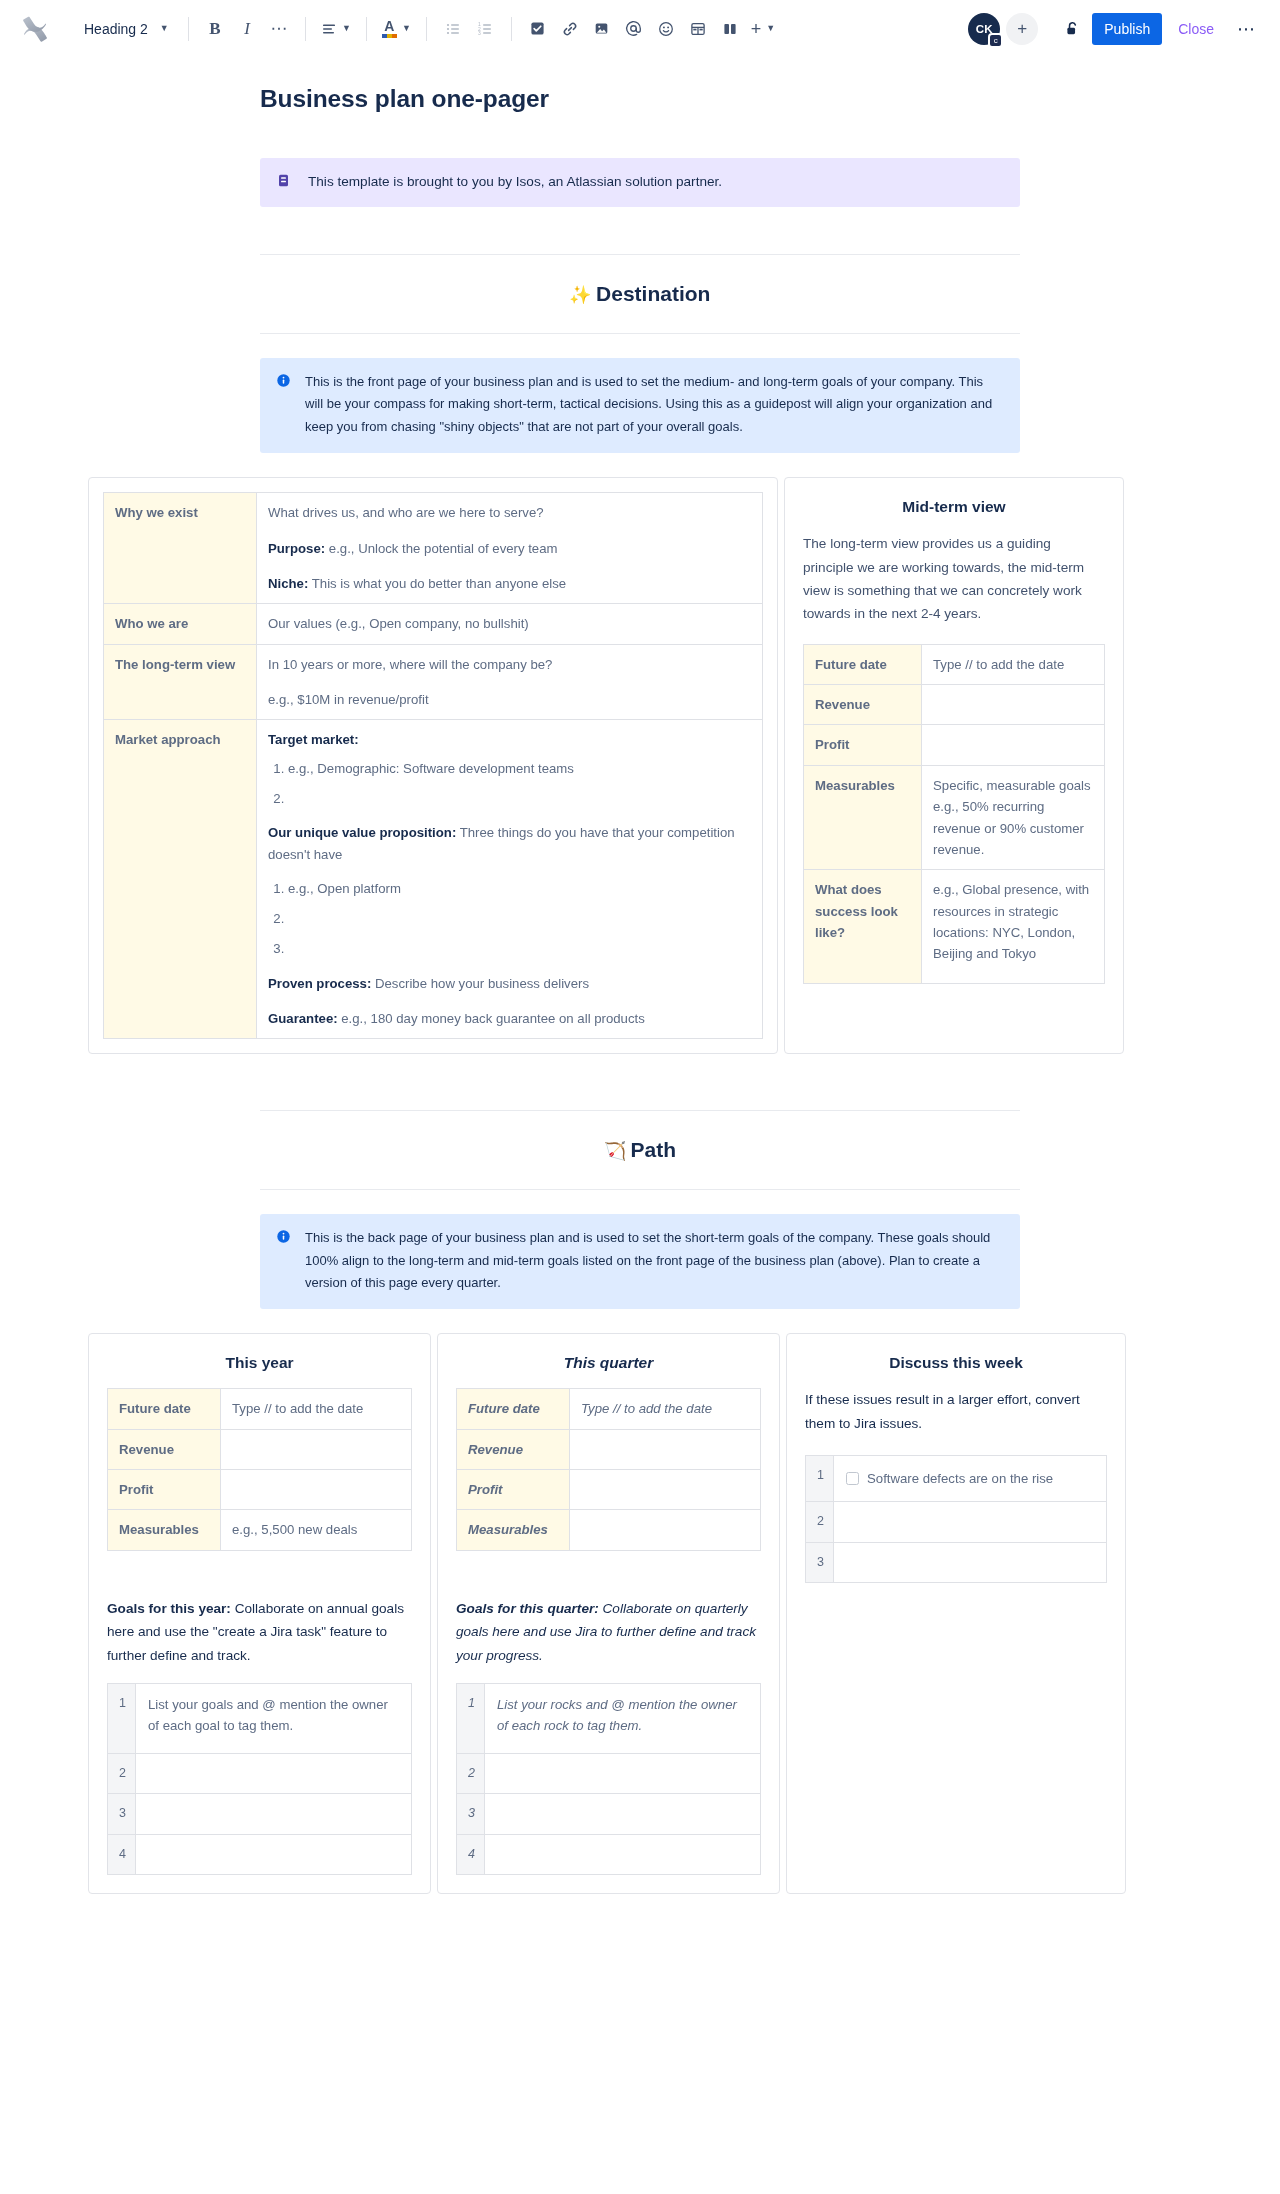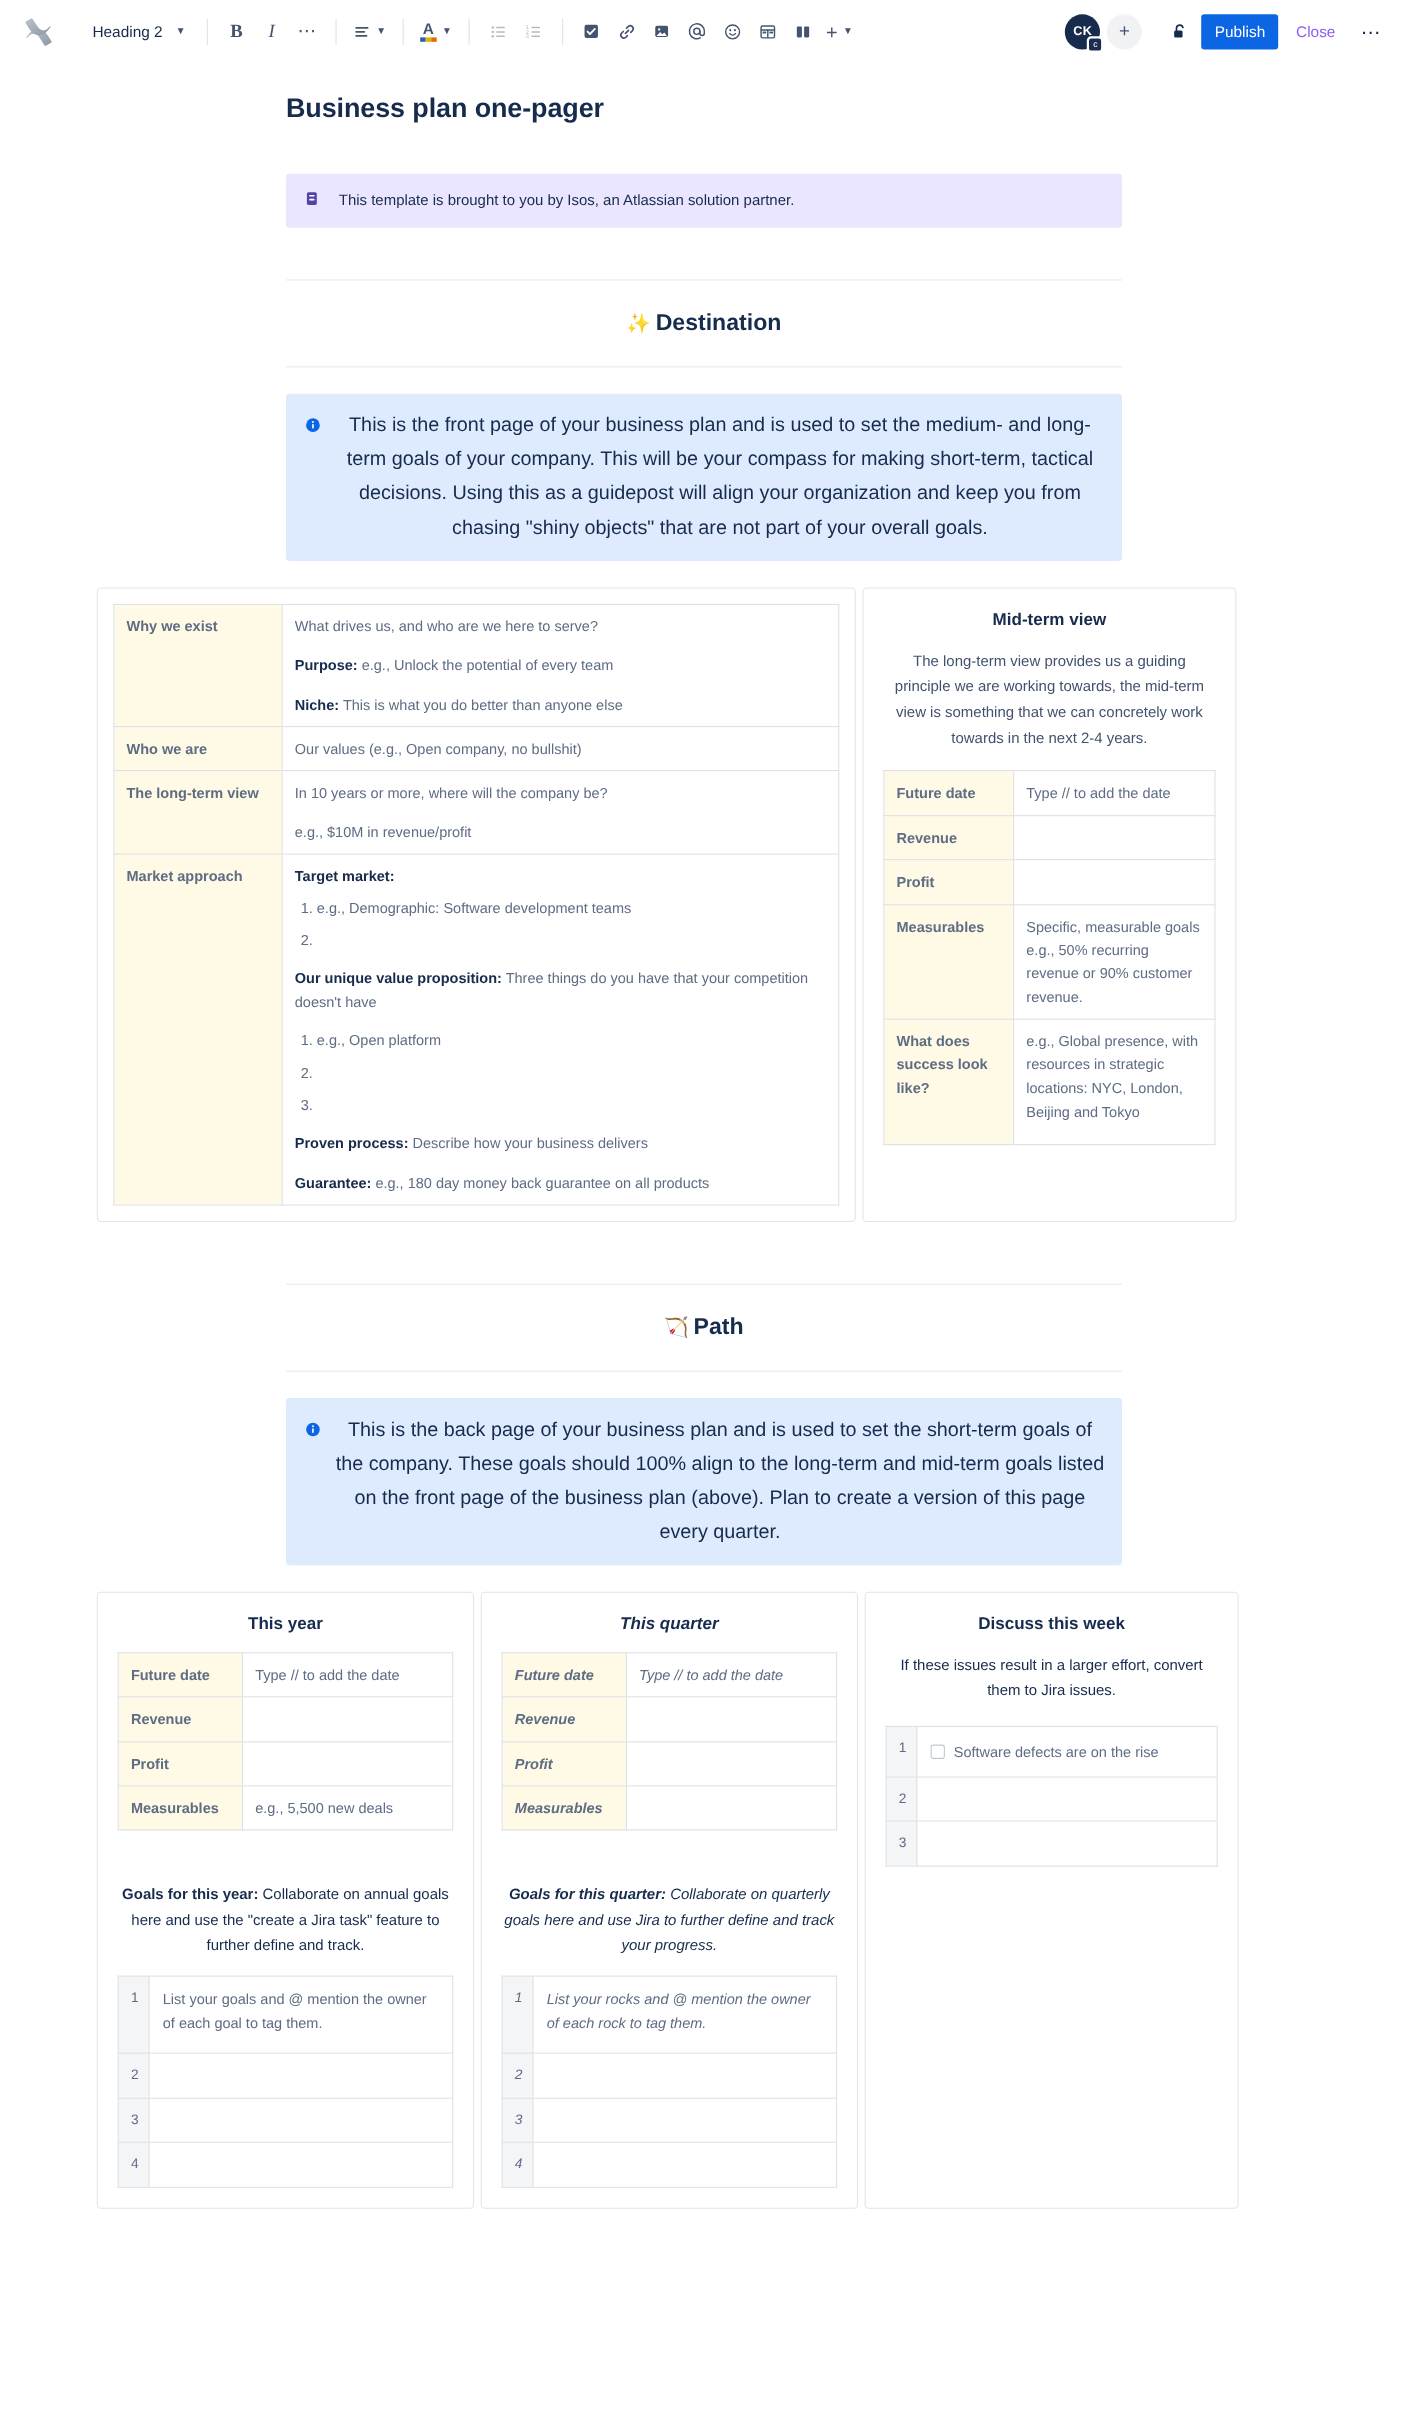--- a/index.html
+++ b/index.html
@@ -112,21 +112,21 @@
     padding: 13px 16px;
     display: flex; gap: 16px;
     margin-top: 45px;
     font-size: 13.6px; line-height: 1.55; color: #172b4d;
   }
   .panel-info {
     background: #deebff;
     border-radius: 3px;
     padding: 13px 16px 15px 16px;
     display: flex; gap: 13px;
-    font-size: 18px; line-height: 1.72; color: #172b4d; text-align: center;
+    font-size: 13px; line-height: 1.72; color: #172b4d;
   }
   .panel-icon { flex: 0 0 16px; margin-top: 2px; }
 
   hr.rule {
     border: none; border-top: 1px solid #e8eaee;
     margin: 0;
   }
   .section-head {
     text-align: center;
     font-size: 21px; font-weight: 600;
@@ -156,21 +156,20 @@
     font-size: 15.5px;
     font-weight: 700;
     color: #172b4d;
     margin: 4px 0 16px 0;
   }
   .card-para {
     font-size: 13.6px;
     line-height: 1.72;
     color: #42526e;
     margin: 0 0 18px 0;
-    text-align: center;
   }
   .card-para.dark { color: #172b4d; }
 
   
   table.t {
     border-collapse: collapse;
     width: 100%;
     font-size: 13.2px;
     table-layout: fixed;
   }

